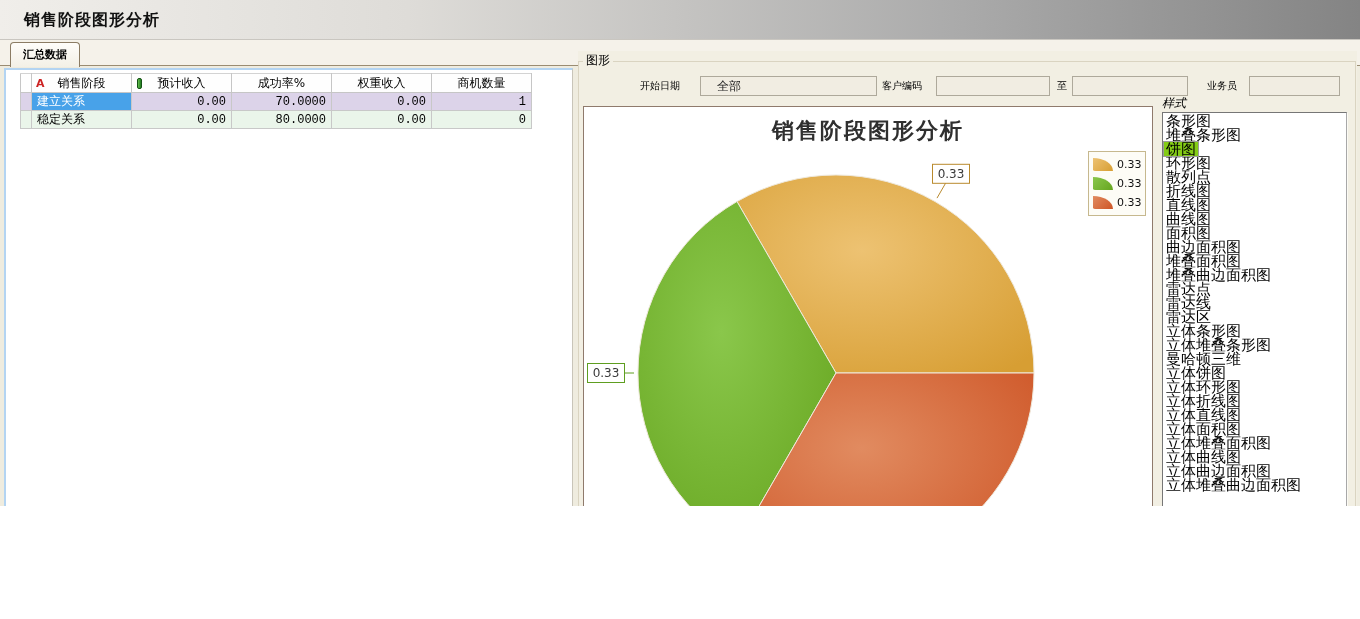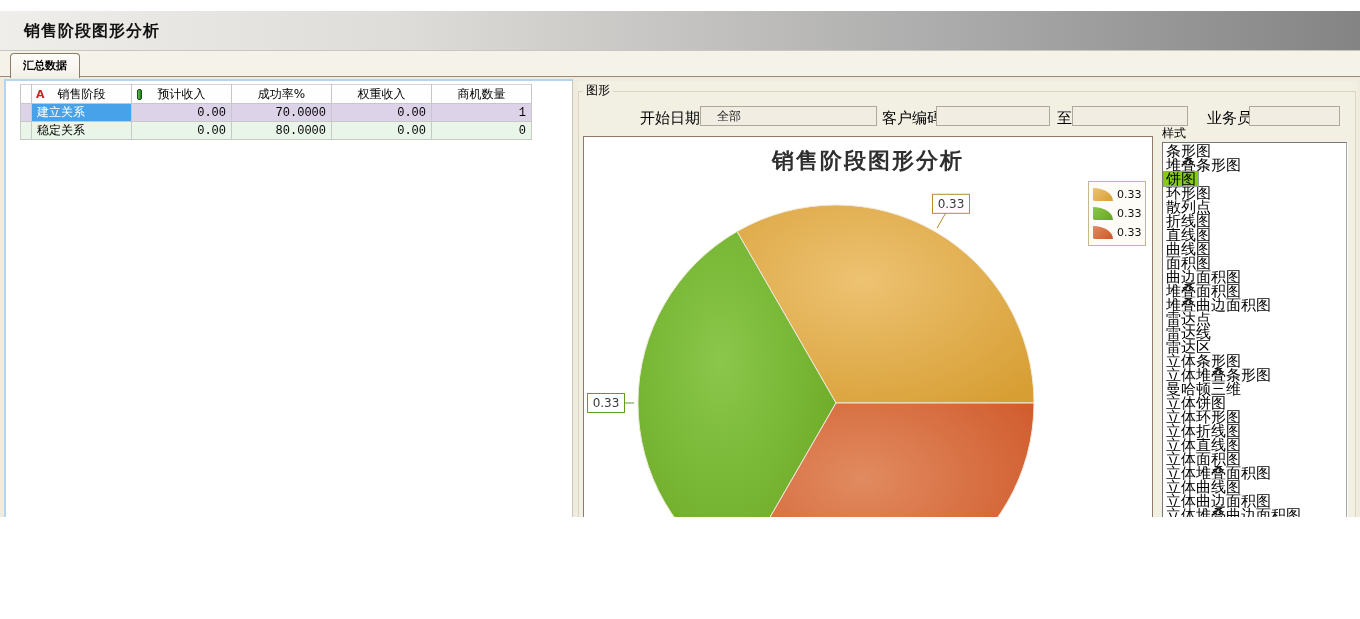--- a/index.html
+++ b/index.html
@@ -1,17 +1,17 @@
 <!DOCTYPE html>
 <html><head>
 <meta charset="utf-8">
 <style>
   * { margin:0; padding:0; box-sizing:border-box; }
   body { font-family:"DejaVu Sans","Liberation Sans",sans-serif; font-size:12px; color:#000; }
-  .screen { position:relative; width:1360px; height:506px; background:#EFECDF; overflow:hidden;margin-top:11px; }
+  .screen { position:relative; width:1360px; height:506px; background:#EFECDF; overflow:hidden; }
 
   
   .titlebar { position:absolute; left:0; top:0; width:1360px; height:40px;
     background:linear-gradient(90deg,#F0EEEA 0%,#DEDCD8 30%,#ABABAB 70%,#848484 100%);
     border-bottom:1px solid #C9C6C0; }
   .titlebar .title { position:absolute; left:24px; top:10px; font-size:16px; font-weight:bold; color:#111; letter-spacing:1px; }
 
   
   .tabstrip { position:absolute; left:0; top:40px; width:1360px; height:26px; background:#F5F2EA; border-bottom:1px solid #9A8C72; }
   .tab-active { position:absolute; left:10px; top:2px; height:25px; padding:4px 12px 0 12px;
@@ -29,26 +29,26 @@
   .hdr-icon-a { position:absolute; left:4px; top:3px; color:#CC2222; font-weight:bold; font-size:11px; }
   .hdr-icon-num { position:absolute; left:5px; top:4px; width:5px; height:11px; border-radius:2px;
     background:linear-gradient(90deg,#66C04E,#1F7A1F); border:1px solid #145214; }
   td.stage { text-align:left; } td.num { text-align:right;font-family:Liberation Mono, monospace; }
   tr.row-sel td { background:#DCD3E9; }
   tr.row-sel td.stage { background:#48A2E9; color:#fff;font-family:Liberation Serif, serif; }
   tr.row-alt td { background:#EAF5EA; }
   tr.row-plain td { background:#FFFFFF; }
 
   
-  .right-panel { position:absolute; left:578px; top:70px; width:779px; height:550px; background:#F2EFE3; }
+  .right-panel { position:absolute; left:578px; top:51px; width:779px; height:550px; background:#F2EFE3; }
   .groupbox-frame { position:absolute; left:0px; top:10px; width:778px; height:539px; border:1px solid #DAD4C1; }
   .group-label { position:absolute; left:5px; top:1px; background:#F2EFE3; padding:0 3px; z-index:2; font-size:12px; }
-  .style-label { position:absolute; left:584px; top:44px; font-size:12px; z-index:2; }
-
-  .flabel { position:absolute; top:28px; font-size:15px;font-family:Liberation Mono, monospace; }
+  .style-label { position:absolute; left:584px; top:44px; font-size:12px; z-index:2;font-style:italic; }
+
+  .flabel { position:absolute; top:28px; font-size:10px;font-family:Liberation Mono, monospace; }
   .finput { position:absolute; top:25px; height:20px; border:1px solid #AEA99B; background:#F1EDE2;
     font-size:12px; padding:1px 16px; color:#222; font-family:inherit; }
 
   .chartbox { position:absolute; left:5px; top:55px; width:570px; height:487px; background:#fff; border:1px solid #8F7A6C; }
   .chart-title { position:absolute; left:0; top:9px; width:100%; text-align:center;
     font-family:"DejaVu Serif","Liberation Serif",serif; font-size:22px; font-weight:bold; color:#2F2F2F; letter-spacing:2px; }
   .legend { position:absolute; left:504px; top:44px; width:58px; border:1px solid #C6B88E; background:#FDFCF6; padding:3px 4px; z-index:3; }
   .legend-row { display:flex; align-items:center; height:19px; }
   .legend-swatch { width:20px; height:13px; border-radius:0 100% 0 12%; margin-right:4px; flex:none; }
   .legend-text { font-size:11px; color:#111; }

